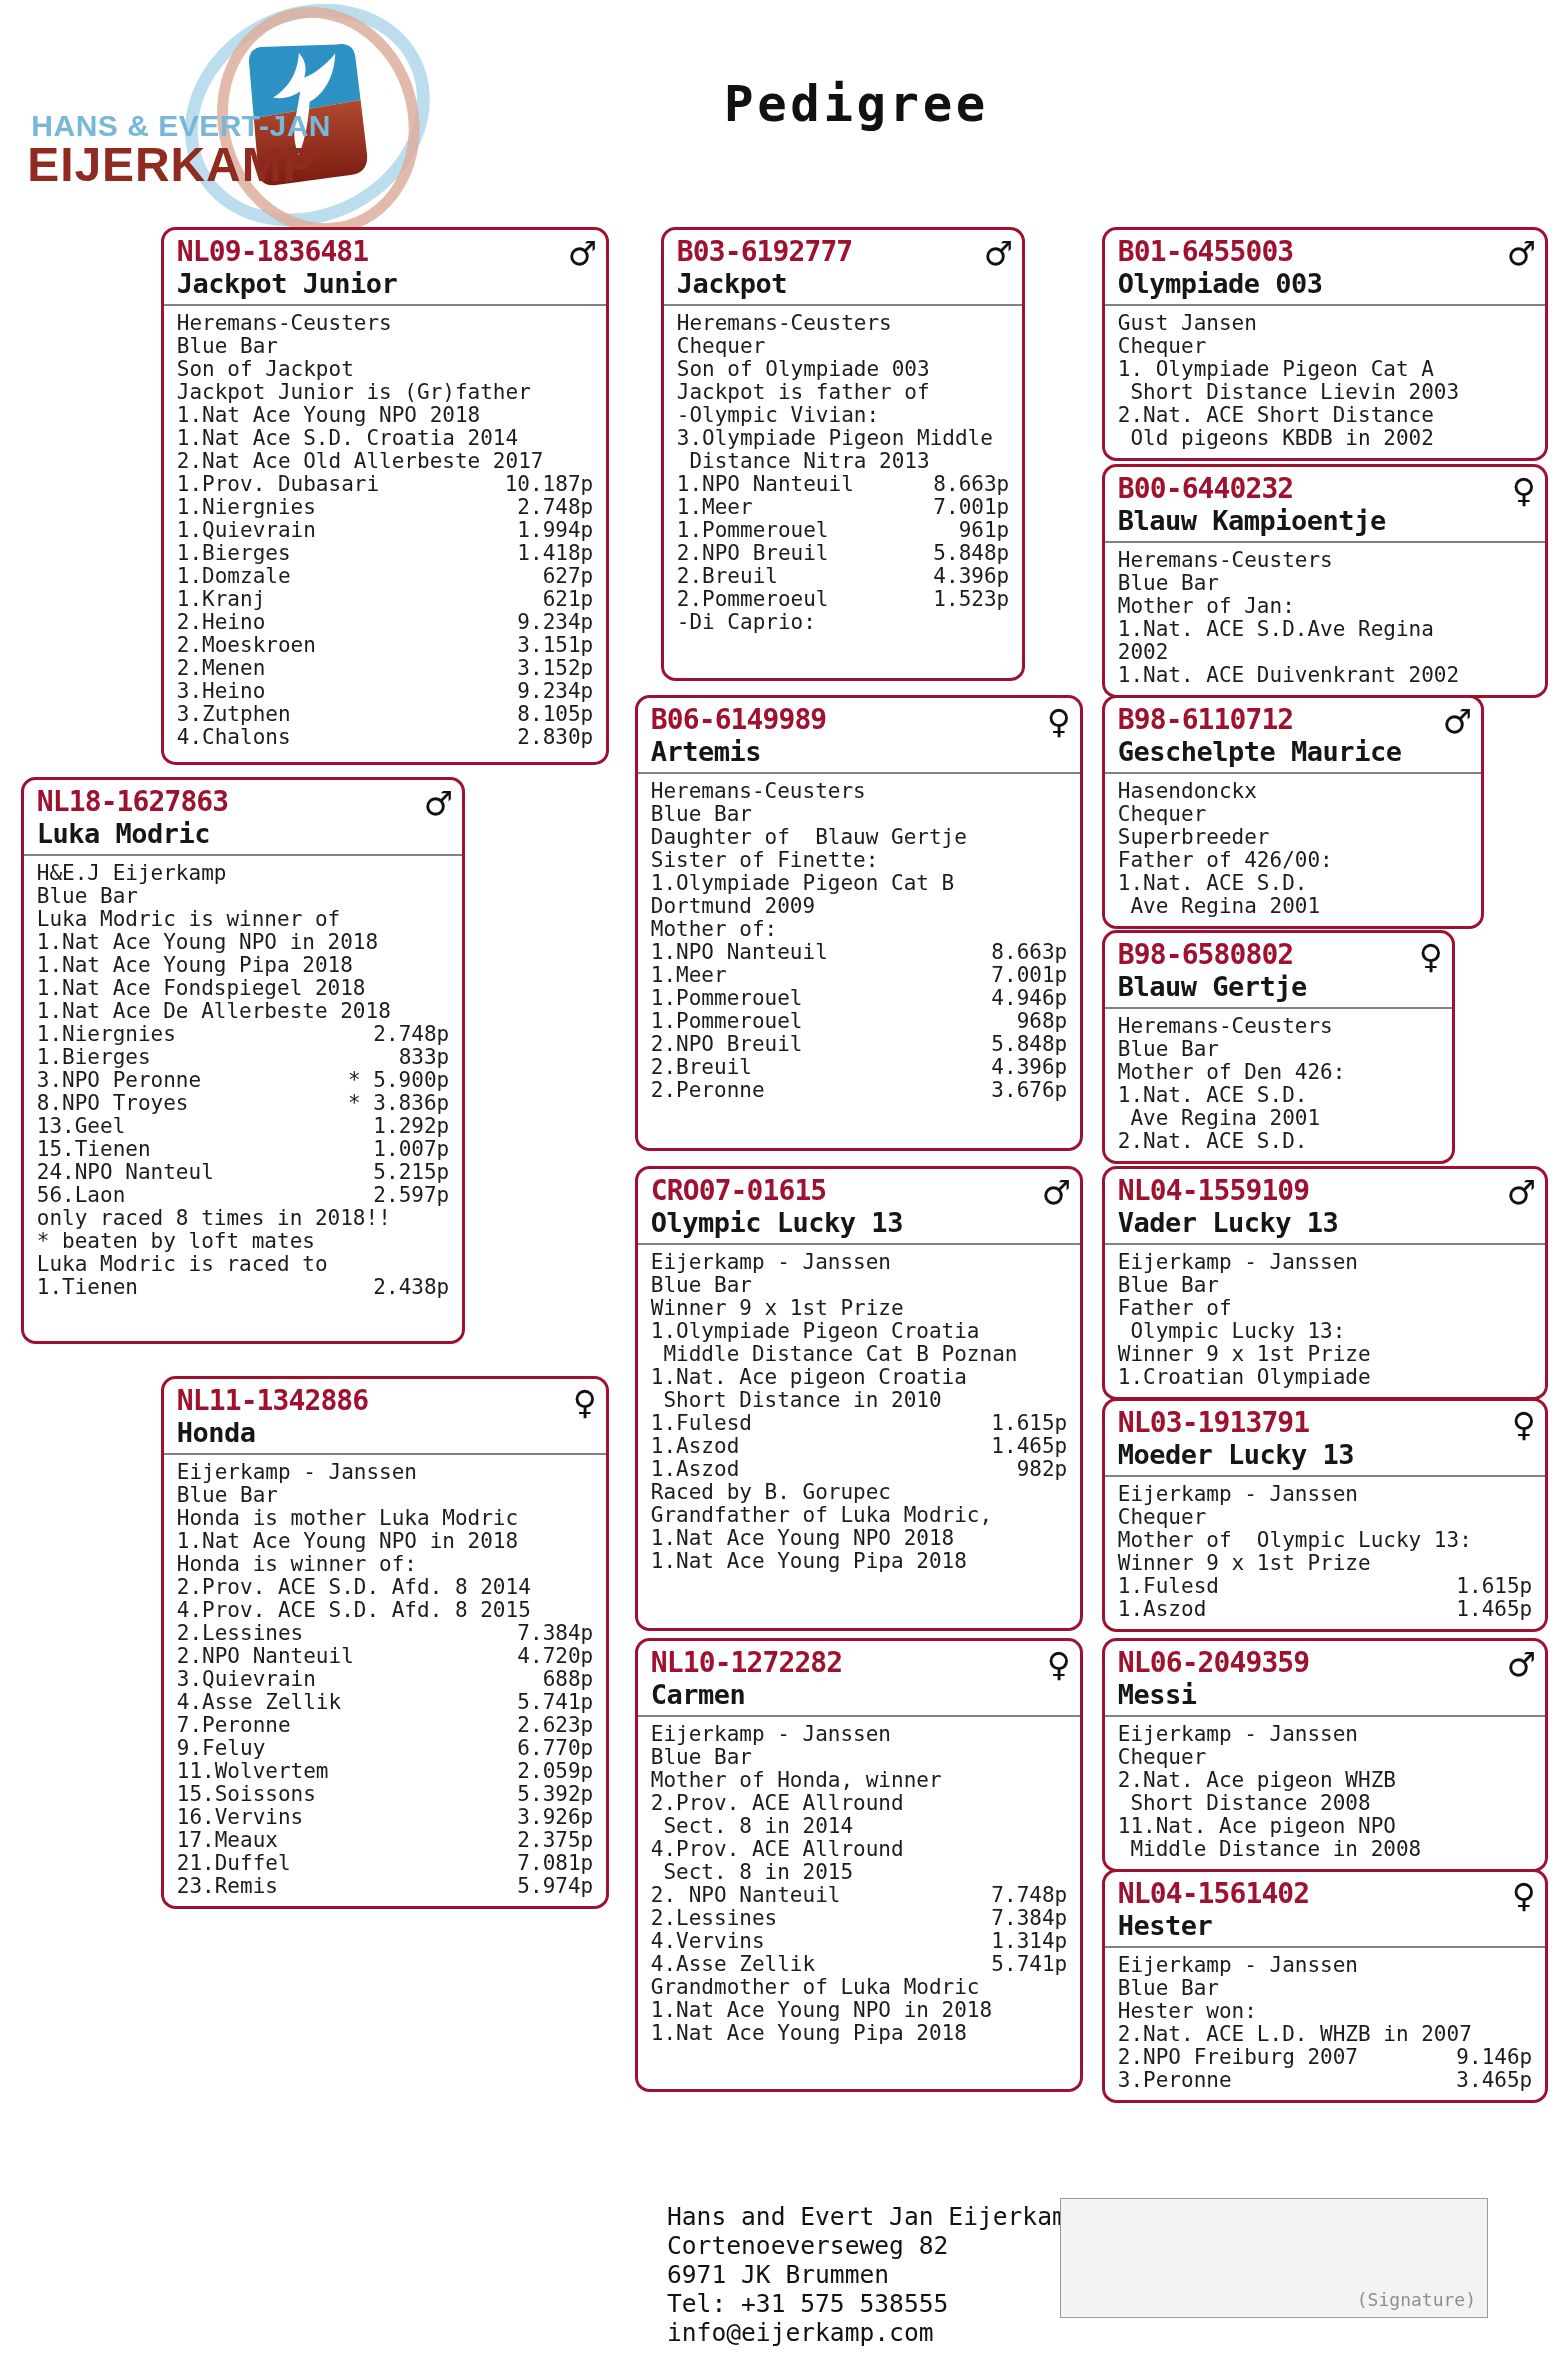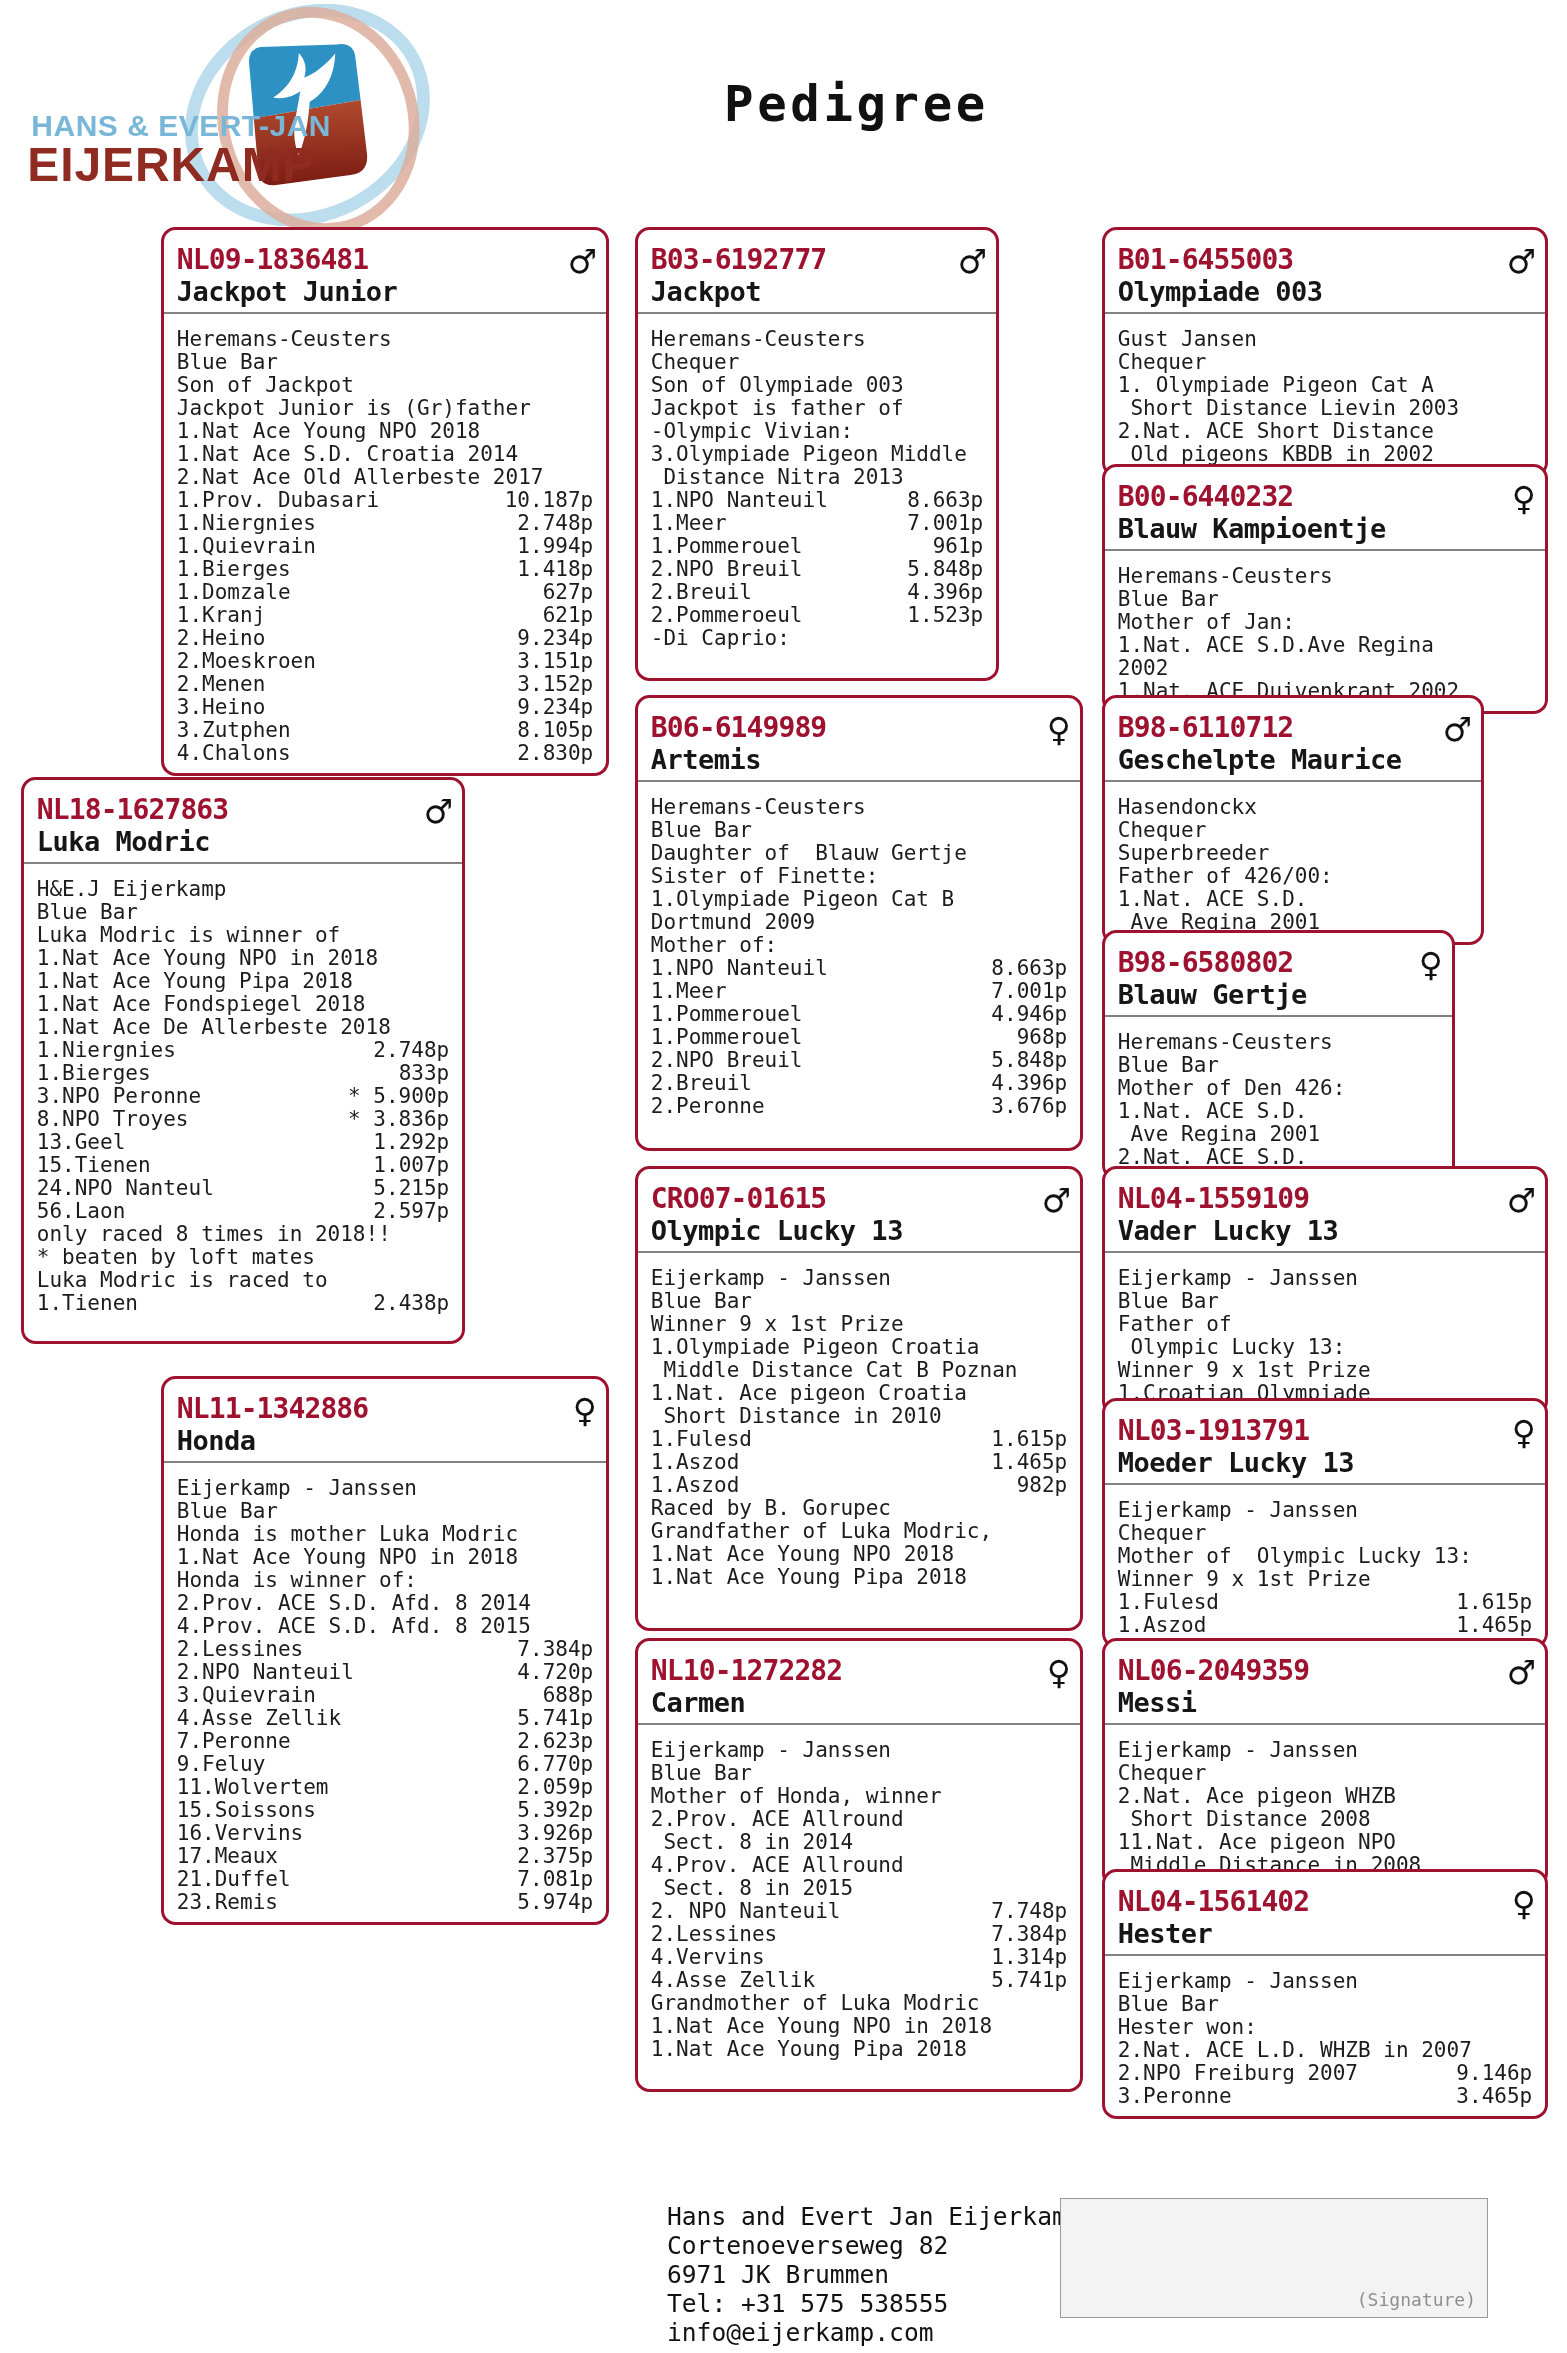--- a/index.html
+++ b/index.html
@@ -17,32 +17,32 @@
   .logo svg{position:absolute;left:0;top:0;}
   .lg1{position:absolute;left:24px;top:106px;font:bold 30px/31px "Liberation Sans",sans-serif;
        color:#79b7d8;letter-spacing:0.5px;}
   .lg2{position:absolute;left:20px;top:135px;font:bold 48px/51px "Liberation Sans",sans-serif;
        color:#8f2b20;letter-spacing:0.9px;}
   
   .pbox{
     position:absolute;box-sizing:border-box;background:#fff;
     border:3.6px solid #9e1230;border-radius:14.6px;padding:3.6px 12.8px 7.3px;
   }
-  .hd{position:relative;margin:8px -12.8px;padding:1.8px 12.8px 4.6px;border-bottom:2.7px solid #828282;}
+  .hd{position:relative;margin:0 -12.8px;padding:1.8px 12.8px 4.6px;border-bottom:2.7px solid #828282;}
   .ring{font:bold 28px/33px "DejaVu Sans Mono",monospace;color:#9e1230;letter-spacing:-0.9px;}
   .pname{font:bold 27px/31px "DejaVu Sans Mono",monospace;color:#161616;letter-spacing:-0.5px;}
   .sex{position:absolute;right:9px;top:3.6px;font:bold 33px/33px "DejaVu Sans",sans-serif;color:#111;}
   .bd{padding-top:6.4px;font:21px/23px "DejaVu Sans Mono",monospace;color:#1c1c1c;text-align:center;}
   .ln{display:flex;justify-content:space-between;}
   .lt,.rv{white-space:pre;}
   
   .b0{left:161px;top:227px;width:448px;min-height:538px}
   .b1{left:21px;top:777px;width:444px;min-height:567px}
   .b2{left:161px;top:1376px;width:448px;min-height:529px}
-  .b3{left:635px;top:227px;width:364px;min-height:454px}
+  .b3{left:661px;top:227px;width:364px;min-height:454px}
   .b4{left:635px;top:695px;width:448px;min-height:456px}
   .b5{left:635px;top:1166px;width:448px;min-height:465px}
   .b6{left:635px;top:1638px;width:448px;min-height:454px}
   .b7{left:1102px;top:227px;width:446px;min-height:222px}
   .b8{left:1102px;top:464px;width:446px;min-height:221px}
   .b9{left:1102px;top:695px;width:382px;min-height:221px}
   .b10{left:1102px;top:930px;width:353px;min-height:222px}
   .b11{left:1102px;top:1166px;width:446px;min-height:219px}
   .b12{left:1102px;top:1398px;width:446px;min-height:225px}
   .b13{left:1102px;top:1638px;width:446px;min-height:219px}

